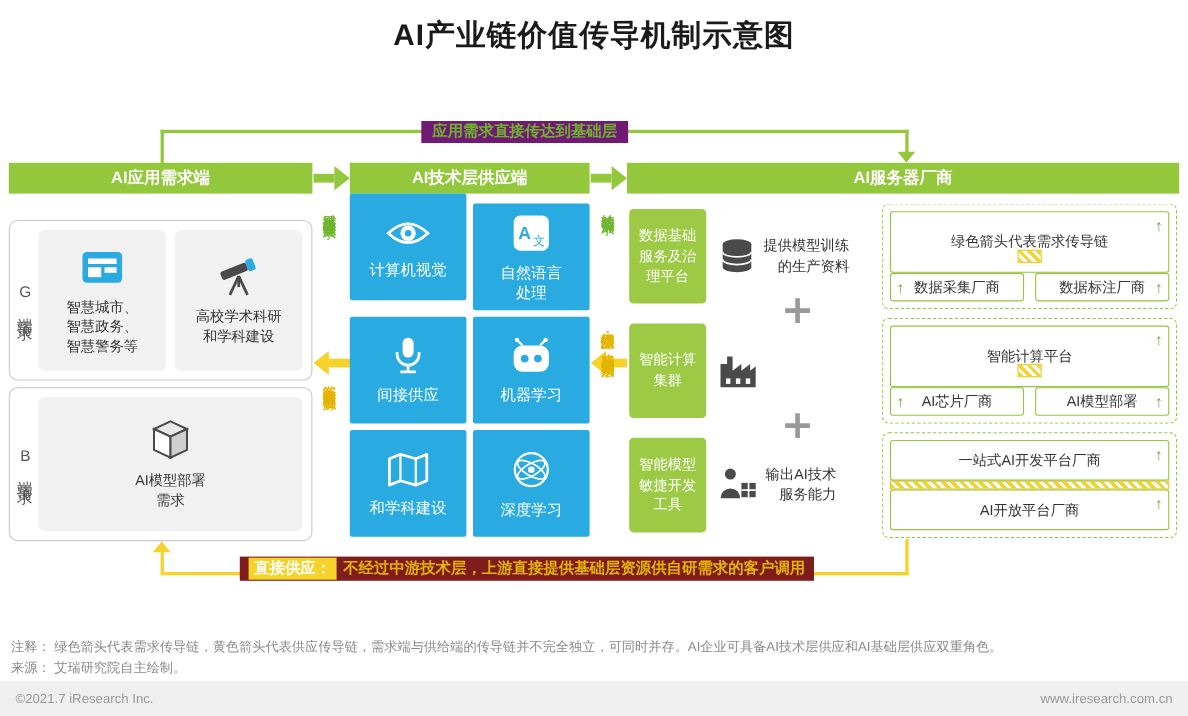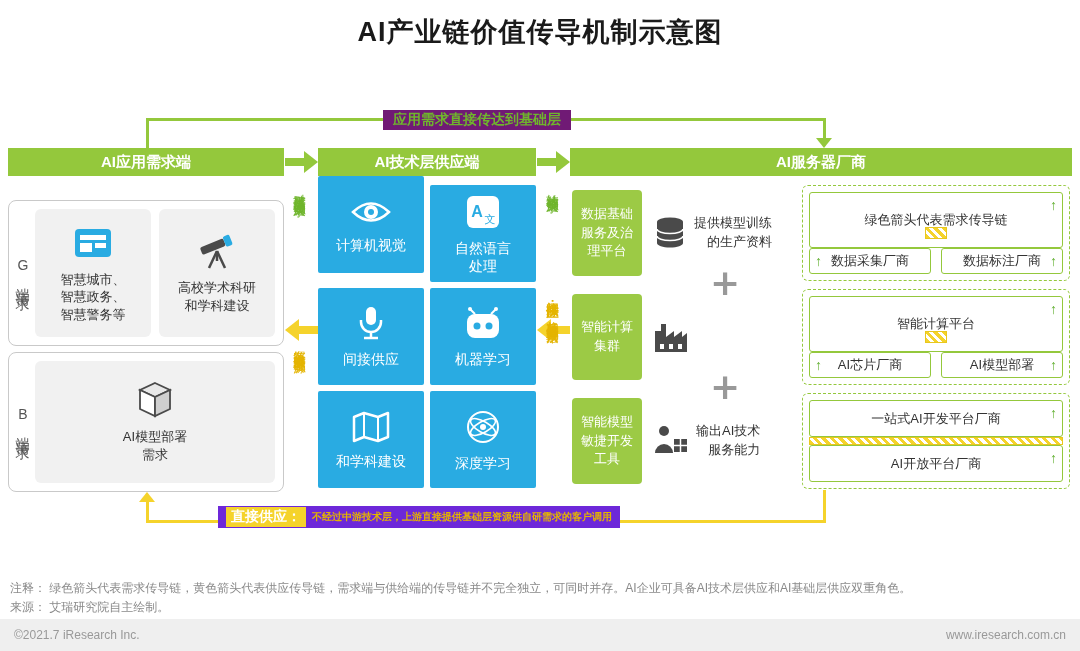--- a/index.html
+++ b/index.html
@@ -16,23 +16,23 @@
 
   
   .gline{position:absolute;background:#94C83C;}
   .yline{position:absolute;background:#F5D32B;}
   .tri{position:absolute;width:0;height:0;}
   #tp-head{left:816px;top:138px;border-left:8px solid transparent;border-right:8px solid transparent;border-top:10px solid #94C83C;}
   #tp-label{position:absolute;left:383px;top:110px;background:#701a75;padding:1px 10px;color:#6FB52C;font-size:14px;font-weight:bold;}
 
   
   #bp-head{left:139px;top:492px;border-left:8px solid transparent;border-right:8px solid transparent;border-bottom:10px solid #F5D32B;}
-  #bp-label{position:absolute;left:218px;top:506px;background:#6d28d9;padding:1px 8px;display:flex;align-items:center;gap:6px;font-family:Liberation Serif, serif;}
+  #bp-label{position:absolute;left:218px;top:506px;background:#7f1d1d;padding:1px 8px;display:flex;align-items:center;gap:6px;font-family:Liberation Serif, serif;}
   #bp-label .badge{background:#F5D32B;color:#fff;font-weight:bold;font-size:14px;padding:1px 5px;}
-  #bp-label .bp-text{color:#E4B400;font-weight:bold;font-size:10px;white-space:nowrap;}
+  #bp-label .bp-text{color:#E4B400;font-weight:bold;font-size:14px;white-space:nowrap;}
 
   
   .harrow{position:absolute;width:33px;height:22px;}
   .harrow .shaft{position:absolute;top:7px;height:8px;width:19px;}
   .harrow .head{position:absolute;top:0;width:0;height:0;}
   .harrow.right .shaft{left:0;}
   .harrow.right .head{left:19px;border-top:11px solid transparent;border-bottom:11px solid transparent;}
   .harrow.left .shaft{left:14px;}
   .harrow.left .head{left:0;border-top:11px solid transparent;border-bottom:11px solid transparent;}
   .harrow.green .shaft{background:#94C83C;}

